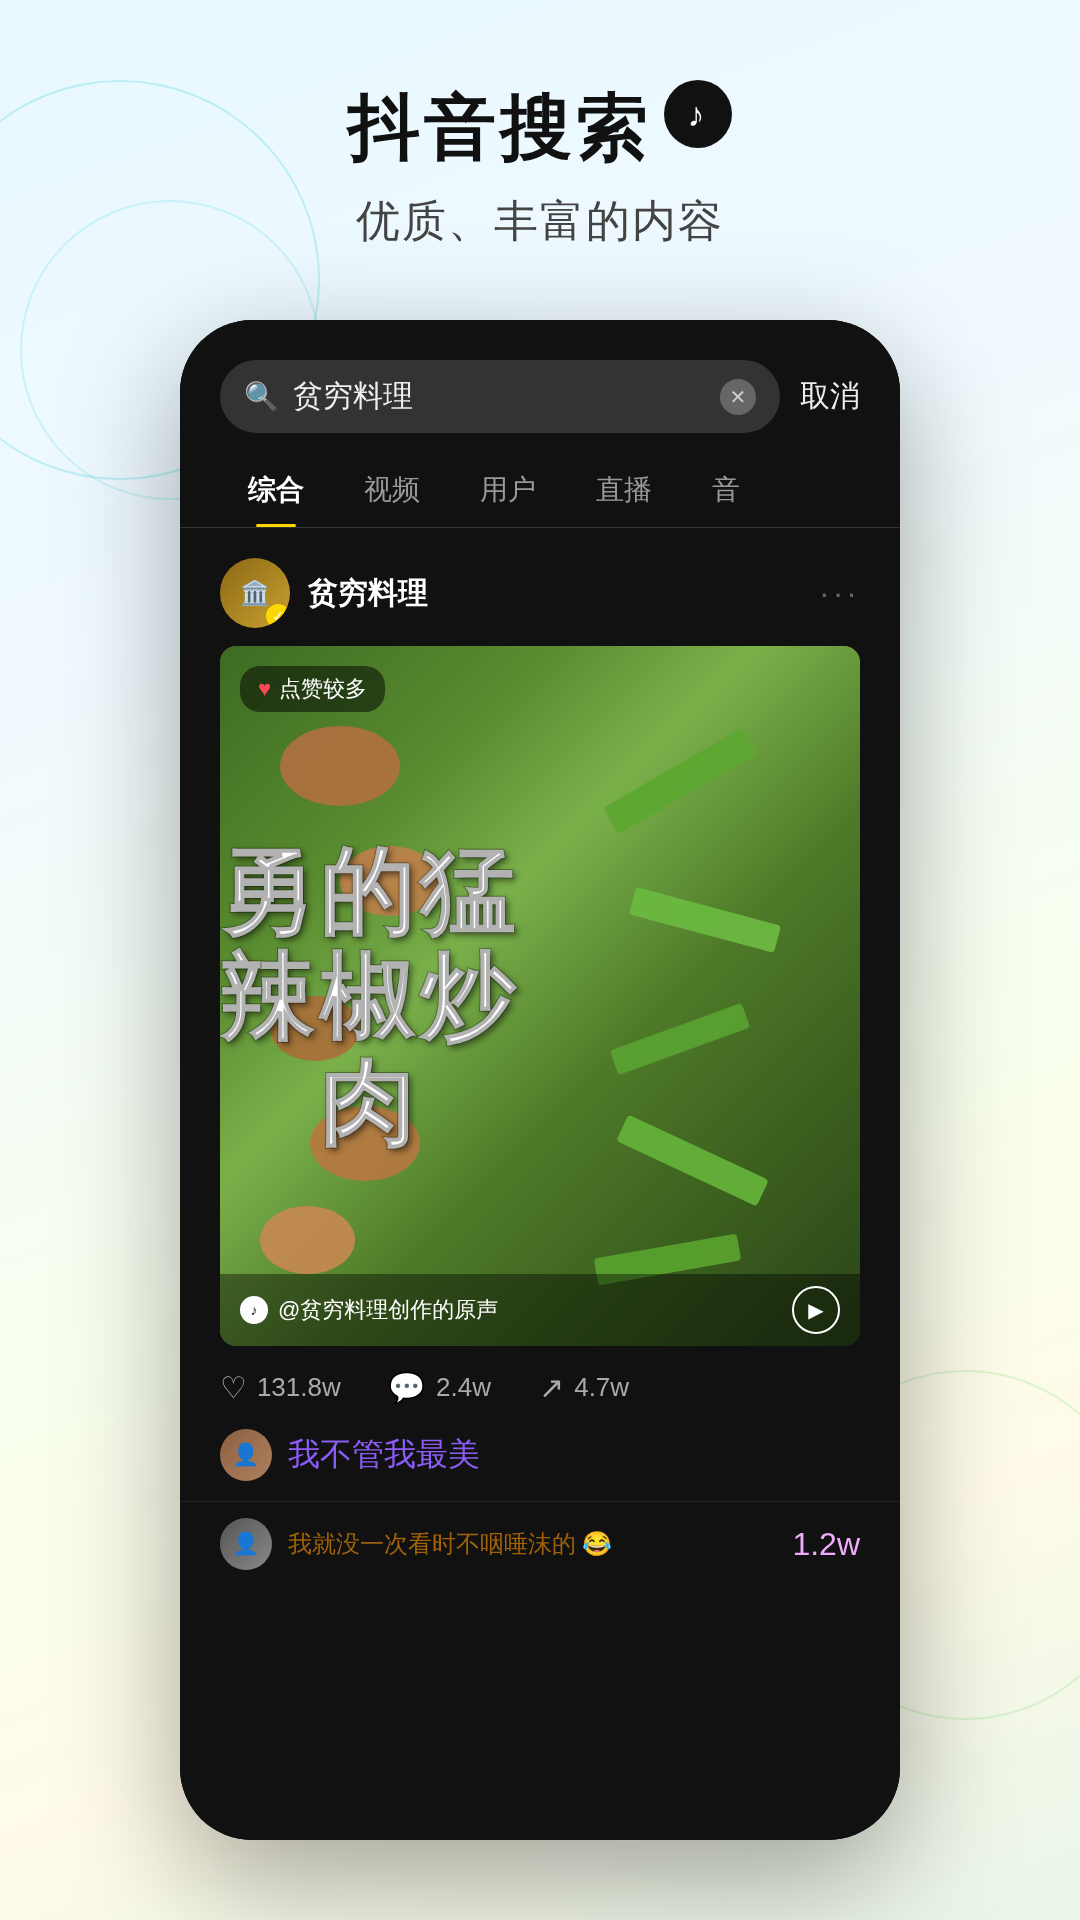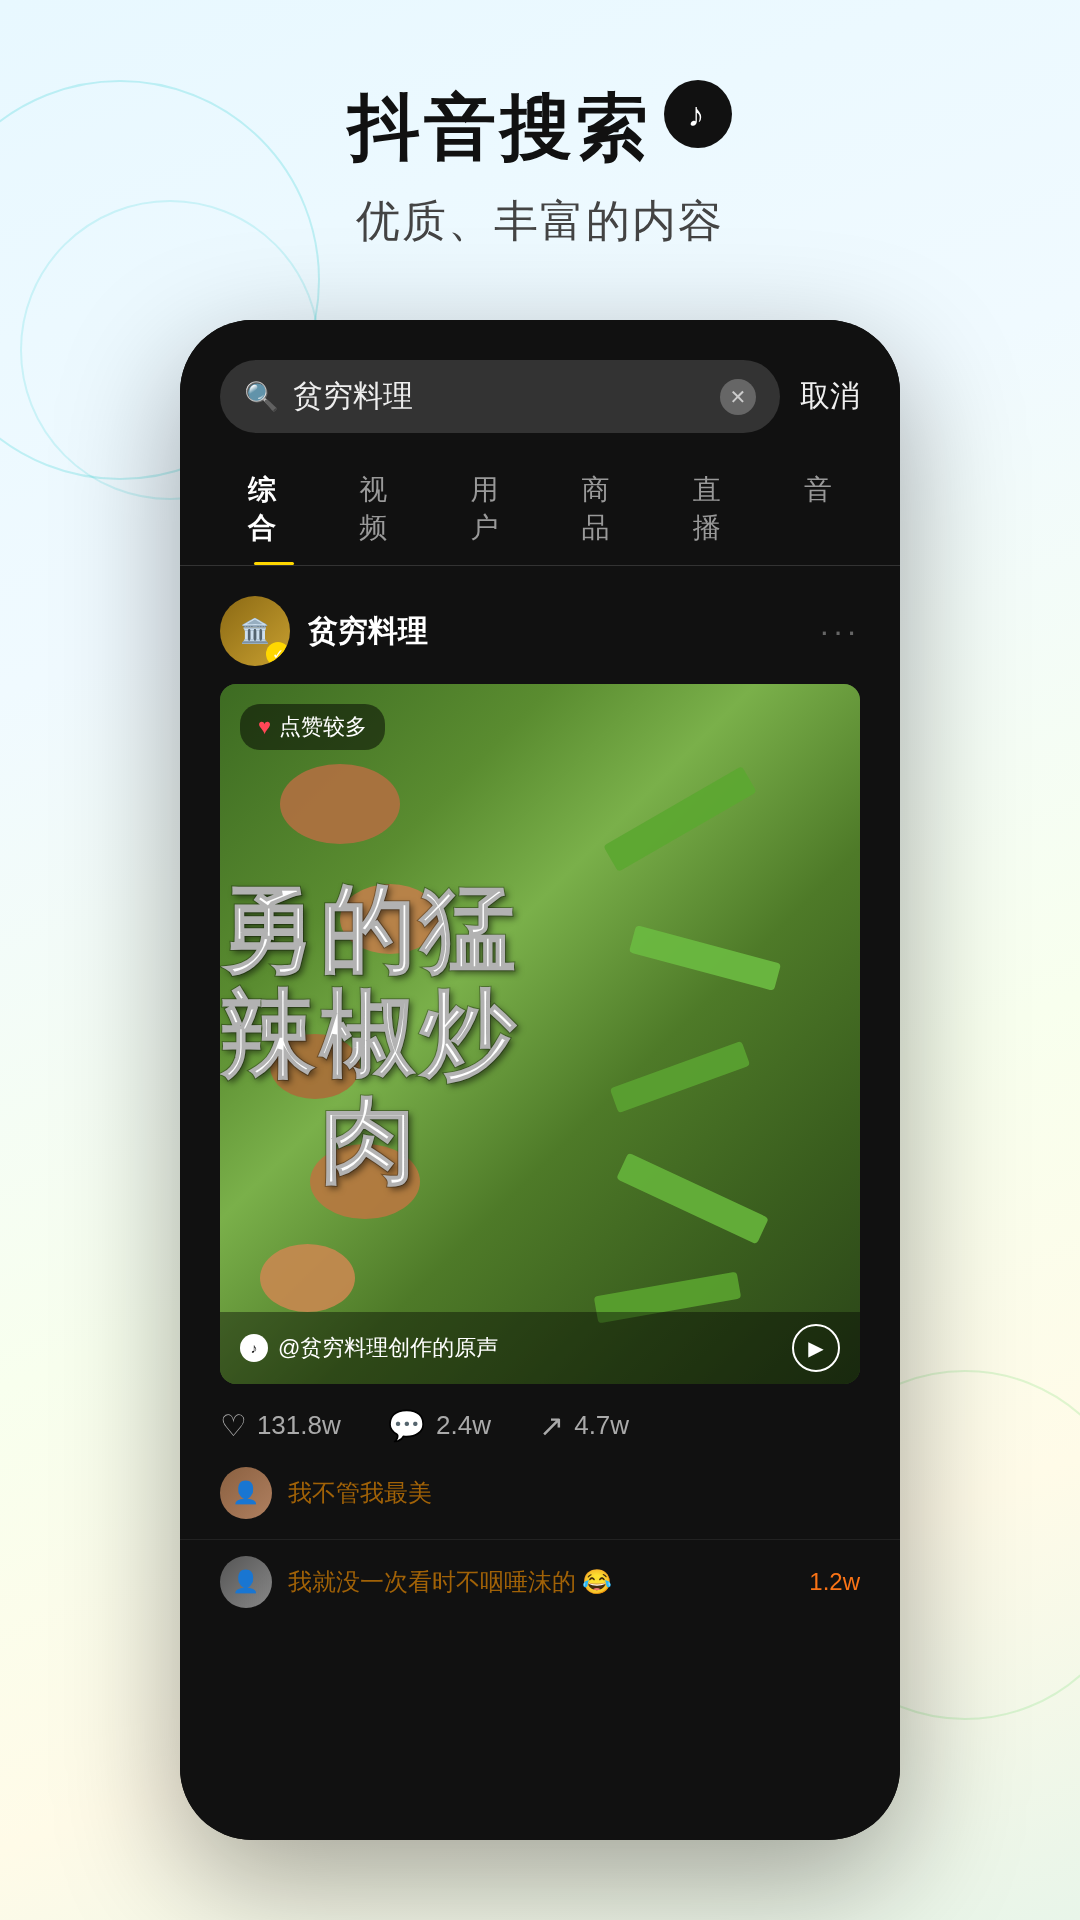--- a/index.html
+++ b/index.html
@@ -349,22 +349,22 @@
     .comment-avatar {
       width: 52px; height: 52px;
       border-radius: 50%;
       background: linear-gradient(135deg, #666, #999);
       flex-shrink: 0;
     }
     .comment-content {
       flex: 1;
     }
     .comment-author {
-      color: #a16207;
-      font-size: 24px;
+      color: #8b5cf6;
+      font-size: 32px;
     }
 
     
     .comment-row2 {
       display: flex;
       align-items: center;
       gap: 16px;
       padding: 16px 40px;
     }
     .comment2-avatar {
@@ -407,23 +407,20 @@
 
     <div class="tabs">
       <div class="tab active">
         <span>综合</span>
       </div>
       <div class="tab">
         <span>视频</span>
       </div>
       <div class="tab">
         <span>用户</span>
-      </div>
-      <div class="tab">
-        <span>商品</span>
       </div>
       <div class="tab">
         <span>直播</span>
       </div>
       <div class="tab">
         <span>音</span>
       </div>
     </div>
 
     <div class="post-card">
@@ -505,17 +502,17 @@
 
     <div class="comment-row2">
       <div class="comment2-avatar" style="display:flex;align-items:center;justify-content:center;font-size:22px;color:white;">
         👤
       </div>
       <div style="flex:1;">
         <div class="comment2-text">
           <span>我就没一次看时不咽唾沫的 😂</span>
         </div>
       </div>
-      <div style="color:#f97316;font-size:24px;">1.2w</div>
+      <div style="color:#f0abfc;font-size:32px;">1.2w</div>
     </div>
 
   </div>
 </div>
 
 </body></html>

